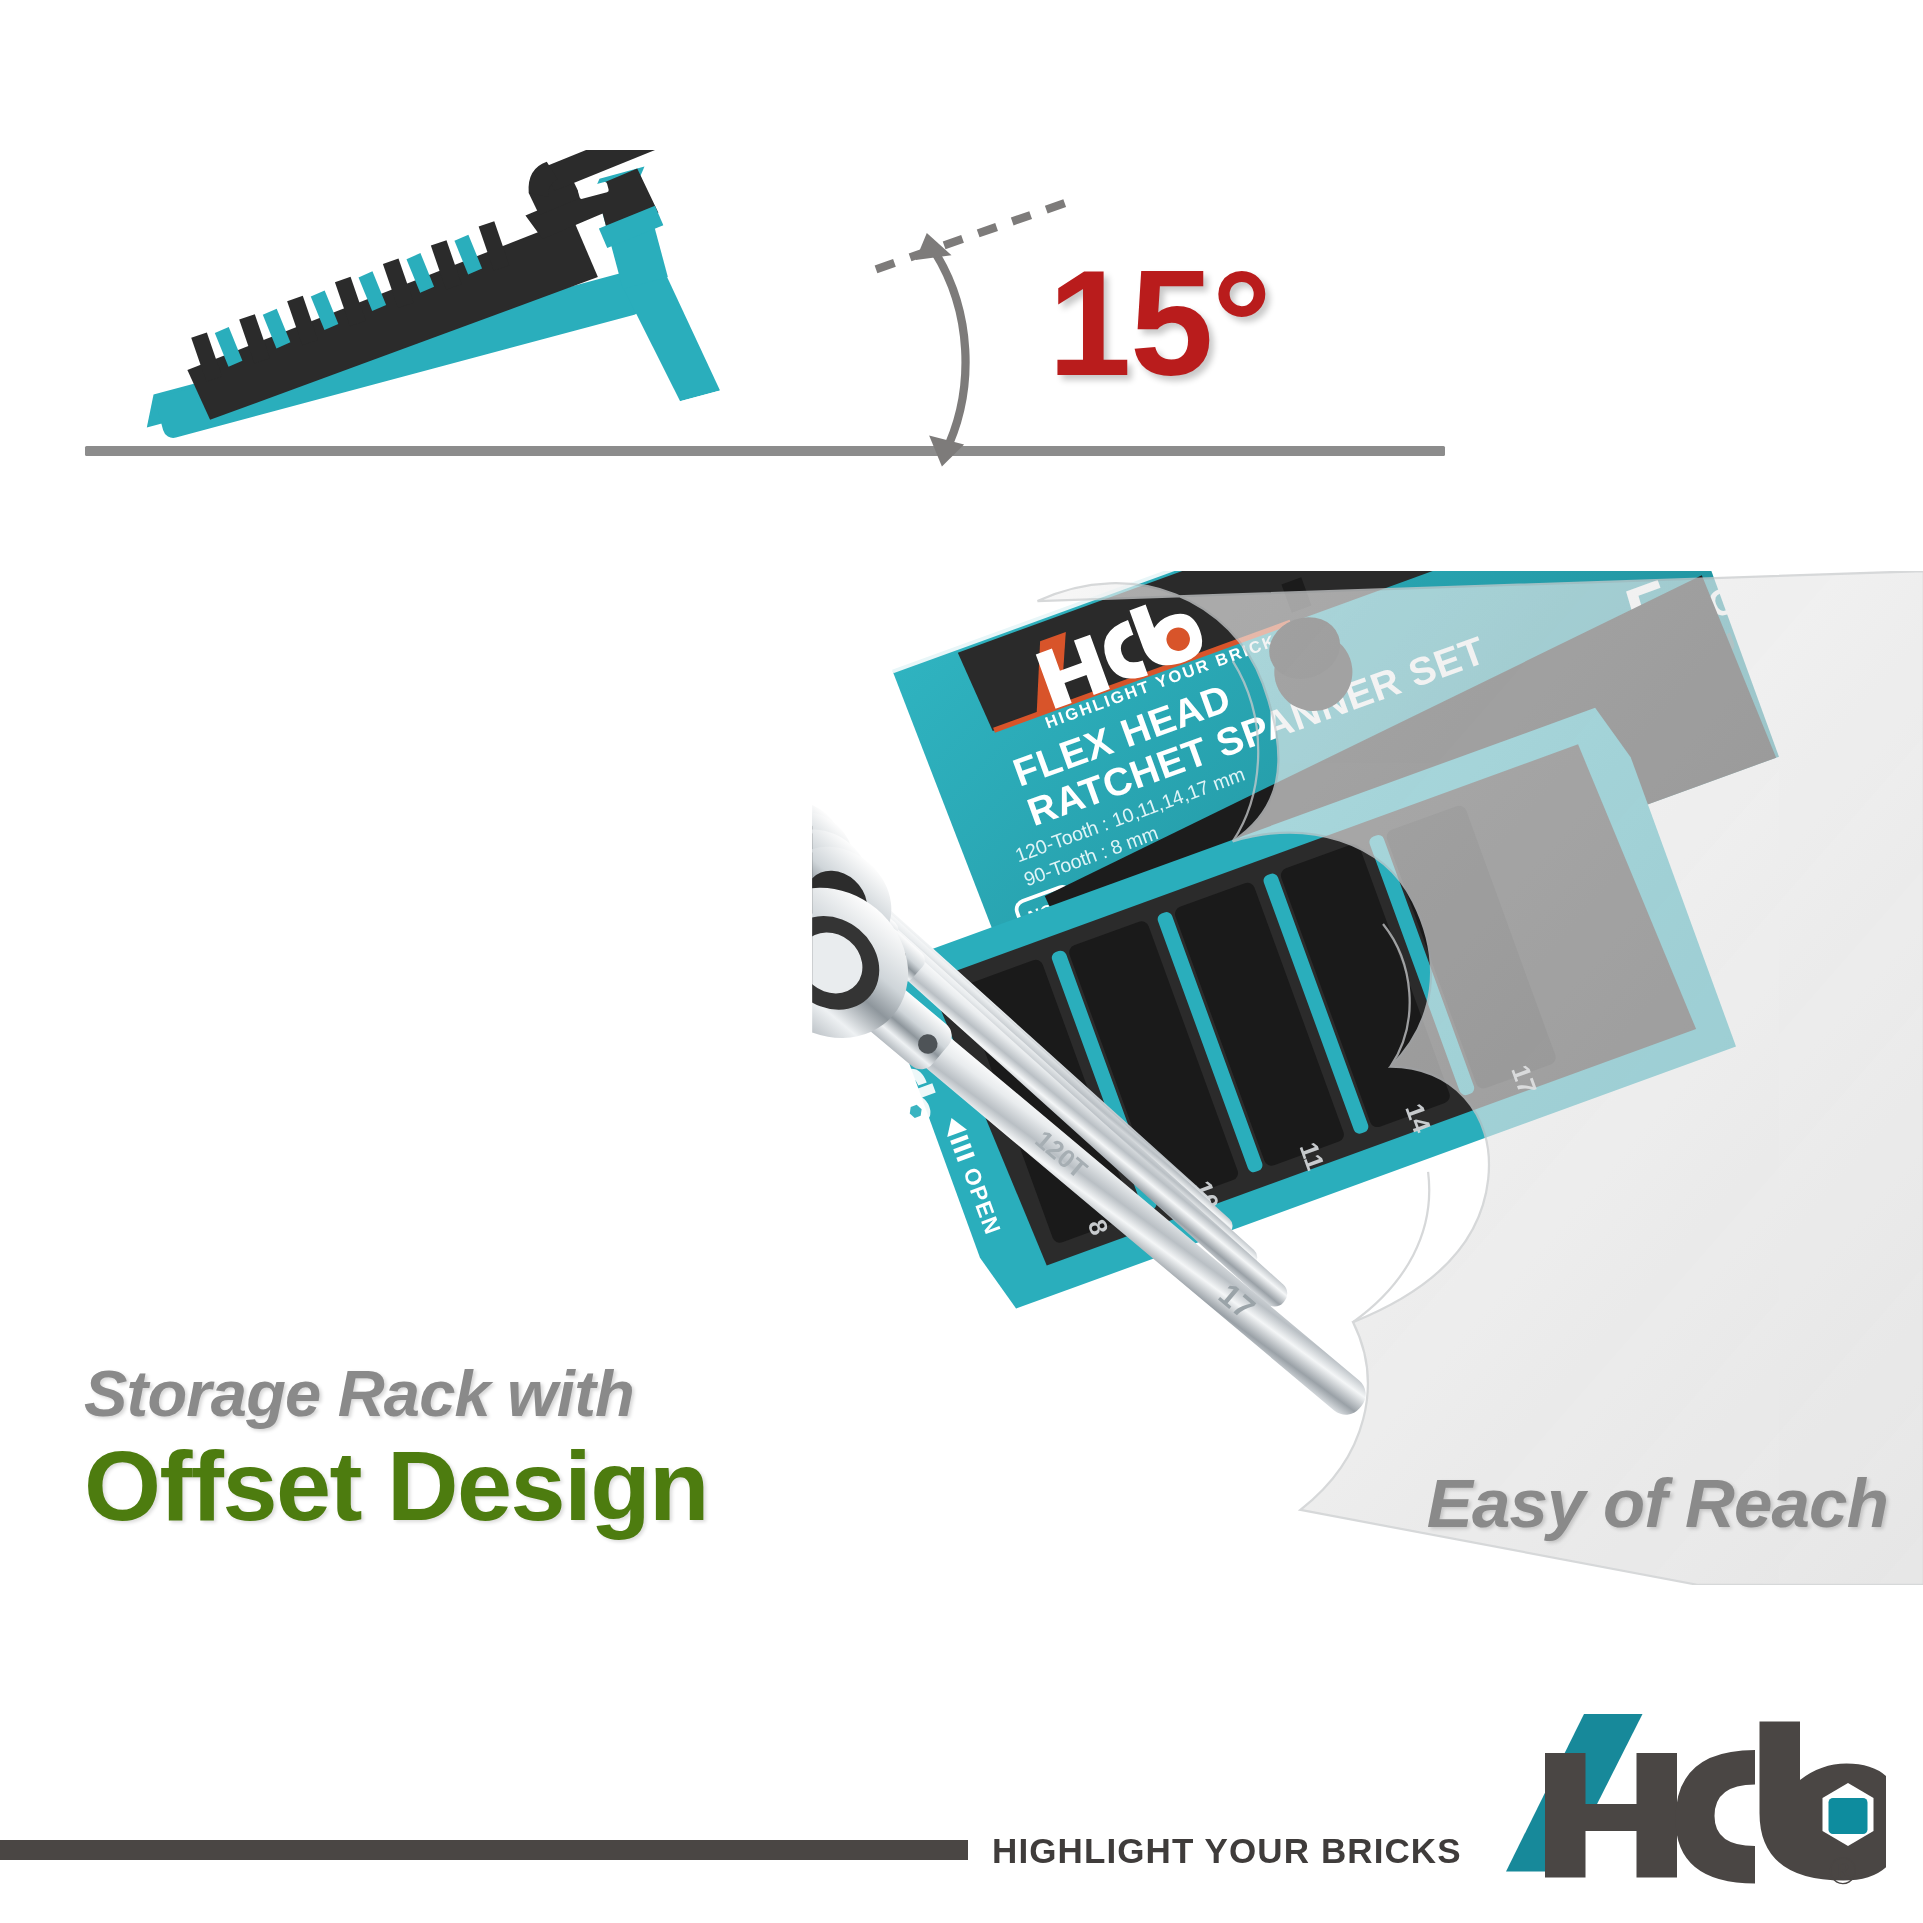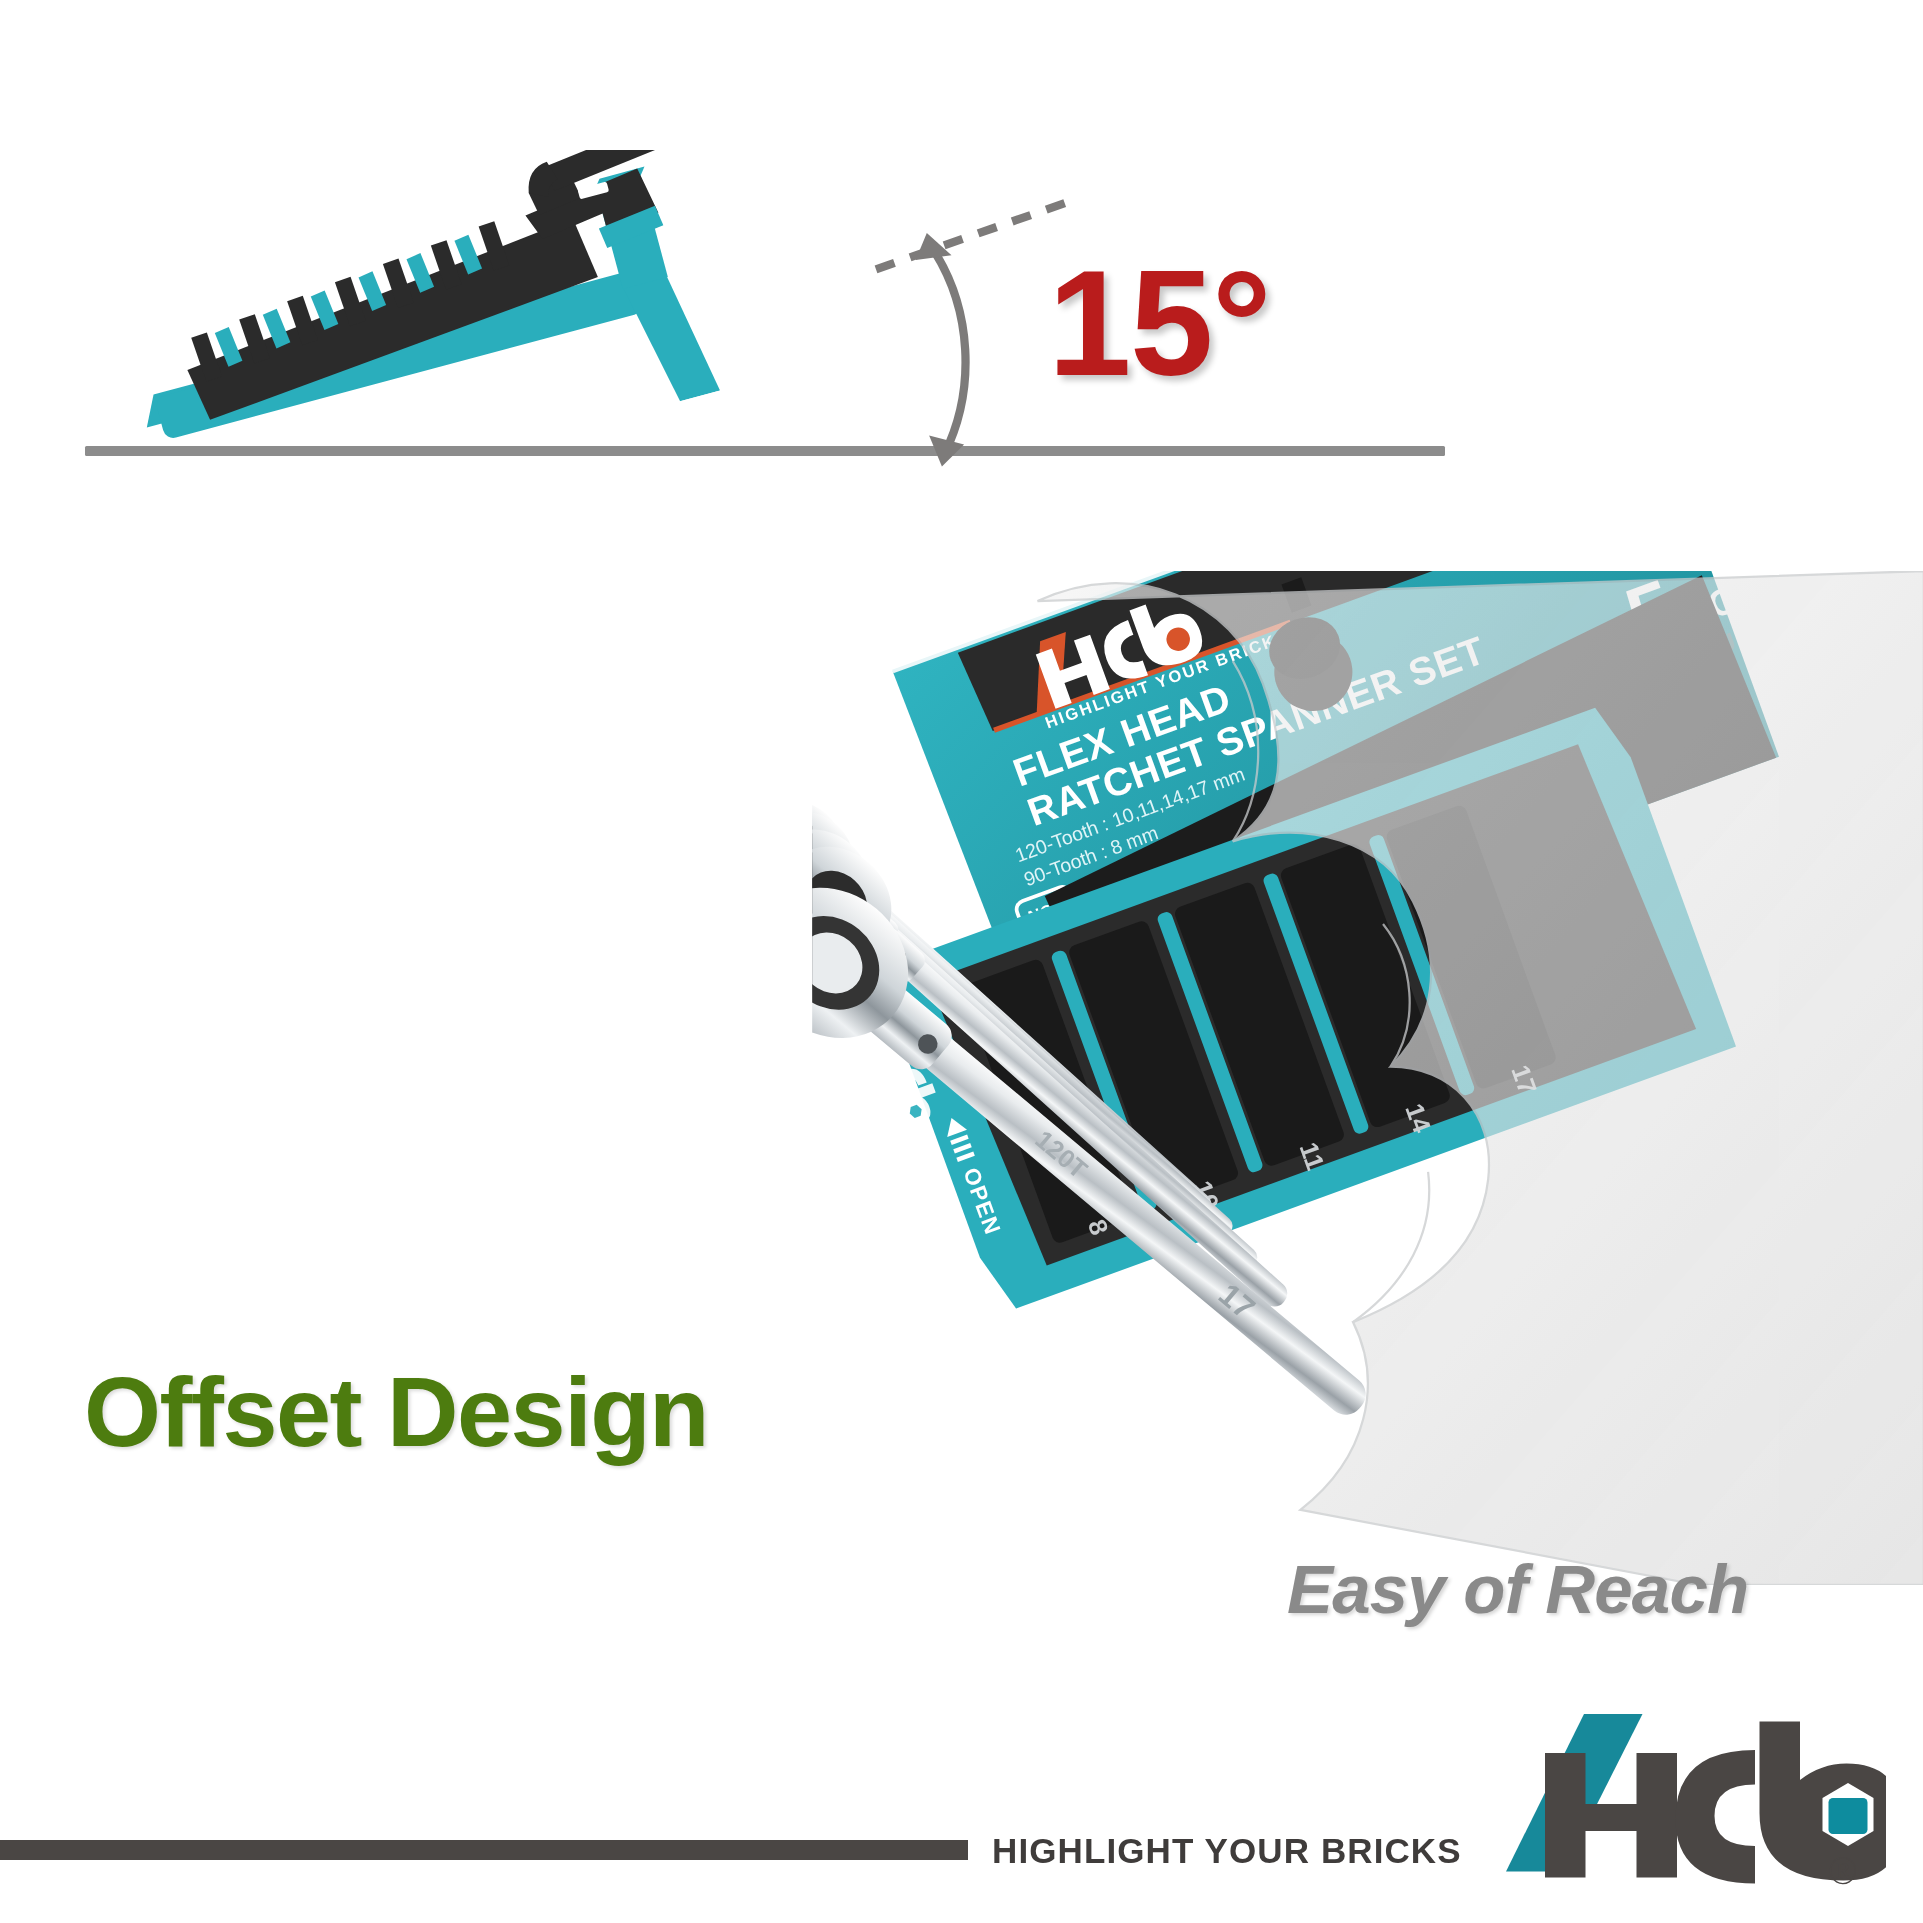--- a/index.html
+++ b/index.html
@@ -42,21 +42,21 @@
   .cap-sub{
     font-size:65px;font-style:italic;font-weight:bold;color:#8a8a8a;
     letter-spacing:-0.8px;line-height:1.05;margin:0 0 6px 0;
     text-shadow:2.3px 2.3px 3.8px rgba(0,0,0,0.16);
   }
   .cap-main{
     font-size:99px;font-weight:bold;color:#4d7c0f;
     letter-spacing:-1.5px;line-height:1.05;margin:0;
     text-shadow:2.3px 2.3px 3.8px rgba(0,0,0,0.14);
   }
-  #caption-right{left:1287px;top:1554px;width:601px;}
+  #caption-right{left:1287px;top:1468px;width:601px;text-align:right;}
   #caption-right .cap-sub{font-size:69px;margin:0;}
 
   
   #footer{position:absolute;left:0;top:1804px;width:1924px;height:120px;}
   .footer-rule{
     position:absolute;left:0;top:36px;width:968px;height:19.5px;background:#4a4644;
   }
   .footer-tagline{
     position:absolute;left:992px;top:27px;
     font-size:35px;font-weight:bold;color:#3f3c3b;letter-spacing:1.1px;
@@ -330,20 +330,21 @@
                  C 760 1080, 740 1180, 650 1250 L 1180 1350 L 1480 1350 L 1480 0 Z" fill="url(#handGrad)" stroke="#c9cbcd" stroke-width="3"></path>
         <path d="M 560 360 C 600 300, 610 200, 560 120" fill="none" stroke="#c9cbcd" stroke-width="3"></path>
         <path d="M 770 660 C 810 600, 800 520, 760 470" fill="none" stroke="#c9cbcd" stroke-width="3"></path>
         <path d="M 720 1000 C 790 950, 830 880, 820 800" fill="none" stroke="#c9cbcd" stroke-width="3"></path>
       </g>
 
     </g>
   </svg>
 
   <div class="cap-block" id="caption-left">
+    <p class="cap-sub">Storage Rack with</p>
     <p class="cap-main">Offset Design</p>
   </div>
 
   <div class="cap-block" id="caption-right">
     <p class="cap-sub">Easy of Reach</p>
   </div>
 
   <div id="footer">
     <div class="footer-rule"></div>
     <div class="footer-tagline">HIGHLIGHT YOUR BRICKS</div>

